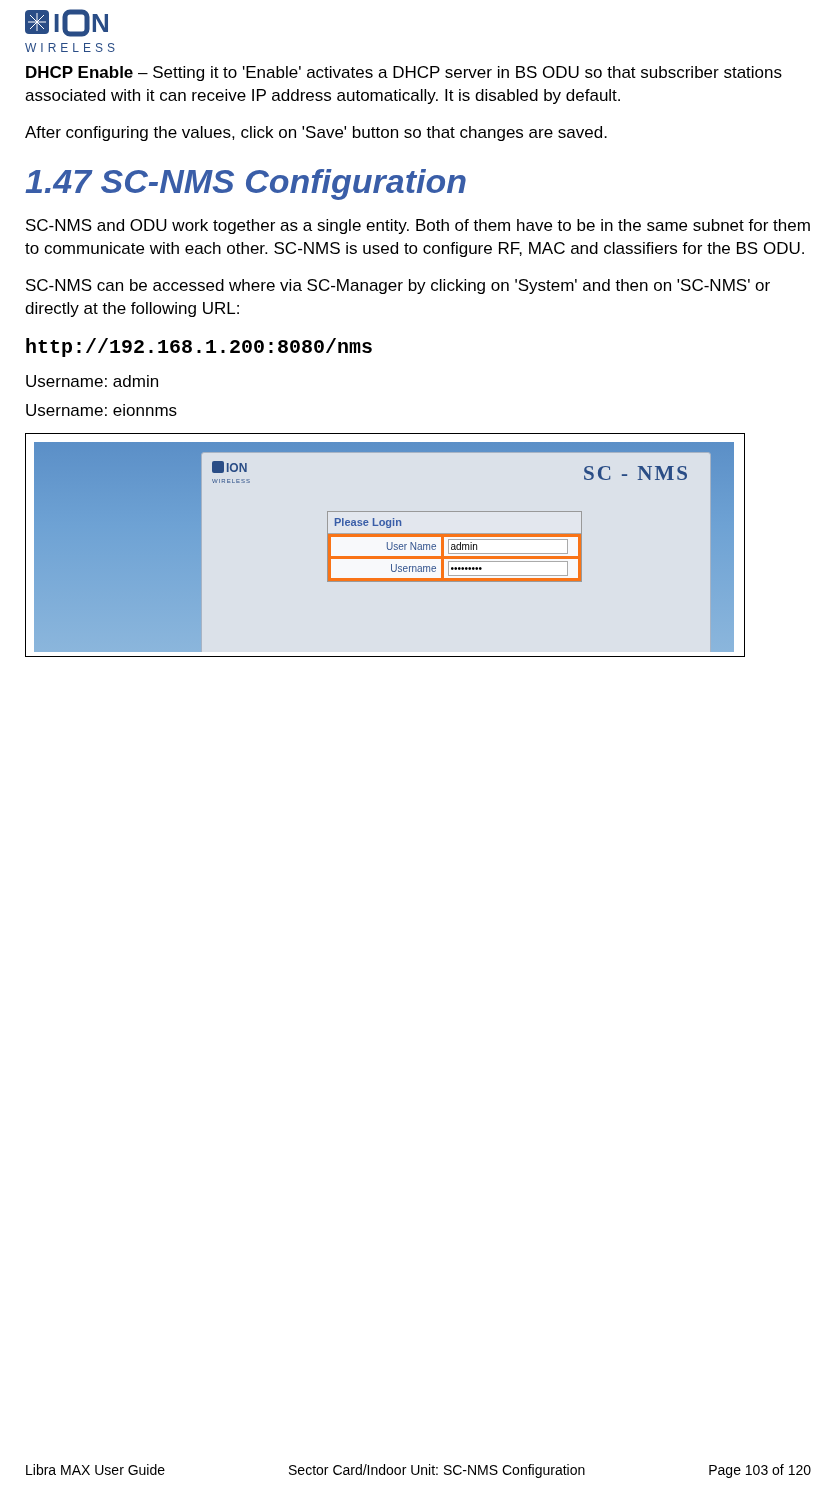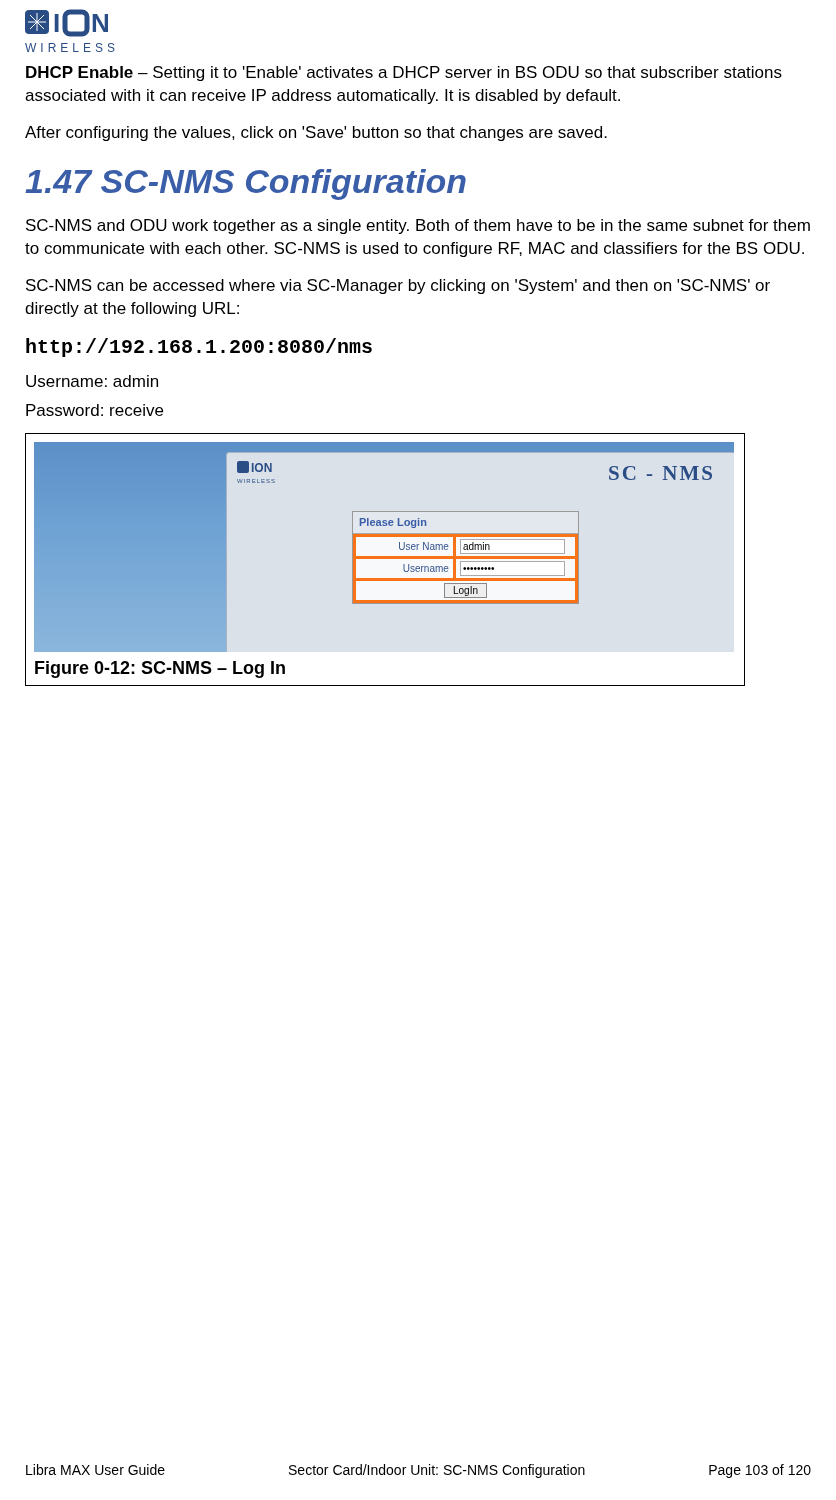--- a/index.html
+++ b/index.html
@@ -45,21 +45,21 @@
   }
   .screenshot {
     width: 700px;
     height: 210px;
     background: linear-gradient(#5b8fc7 0%, #6ea2d4 40%, #8bb6dc 100%);
     position: relative;
     overflow: hidden;
   }
   .shot-panel {
     position: absolute;
-    left: 192px;
+    left: 167px;
     top: 10px;
     width: 510px;
     height: 210px;
     background: #dbe1e9;
     border: 1px solid #a7b3c4;
     border-radius: 3px 3px 0 0;
   }
   .shot-logo {
     position: absolute;
     left: 10px; top: 6px;
@@ -69,21 +69,21 @@
     top: 6px; right: 20px;
     color: #2a4d86;
     font-weight: bold;
     font-size: 21px;
     letter-spacing: 2px;
     font-family: Liberation Serif, serif;
   }
   .login-box {
     position: absolute;
     top: 58px; left: 125px;
-    width: 227px;
+    width: 255px;
     background: #fff;
     border: 1px solid #999;
     font-size: 10px;
     color: #4a6fa5;
   }
   .login-title {
     background: #e3e7ee;
     font-weight: bold;
     padding: 3px 6px;
     border-bottom: 1px solid #aaa;
@@ -151,21 +151,21 @@
   <p class="para">After configuring the values, click on 'Save' button so that changes are saved.</p>
 
   <h2 class="section">1.47 SC-NMS Configuration</h2>
 
   <p class="para">SC-NMS and ODU work together as a single entity. Both of them have to be in the same subnet for them to communicate with each other. SC-NMS is used to configure RF, MAC and classifiers for the BS ODU.</p>
   <p class="para">SC-NMS can be accessed where via SC-Manager by clicking on 'System' and then on 'SC-NMS' or directly at the following URL:</p>
 
   <p class="url">http://192.168.1.200:8080/nms</p>
 
   <p class="cred">Username: admin</p>
-  <p class="cred">Password: receive</p>
+  <p class="cred">Username: eionnms</p>
 
   <div class="figure-box">
     <div class="screenshot">
       <div class="shot-panel">
         <div class="shot-logo">
           <svg width="60" height="28">
             <rect x="0" y="2" width="12" height="12" rx="2" fill="#2a4d86"></rect>
             <text x="14" y="13" font-family="Arial" font-weight="bold" font-size="12" fill="#2a4d86">ION</text>
             <text x="0" y="24" font-family="Arial" font-size="6" fill="#2a4d86" letter-spacing="1">WIRELESS</text>
           </svg>
@@ -176,31 +176,25 @@
           <table class="login-table">
             <tbody>
                 <tr>
               <td class="lbl">User Name</td>
               <td><input type="text" value="admin" style=""></td>
             </tr>
             <tr>
               <td class="lbl">Username</td>
               <td><input type="password" value="•••••••••" style=""></td>
             </tr>
-            <tr class="login-btn-row">
-              <td colspan="2">
-                <button class="login-btn">LogIn</button>
-              </td>
-            </tr>
           </tbody>
             </table>
         </div>
       </div>
     </div>
-    <div class="fig-caption">Figure 0-12: SC-NMS – Log In</div>
   </div>
 
 </div>
 
 <div class="footer">
   <span>Libra MAX User Guide</span>
   <span>Sector Card/Indoor Unit: SC-NMS Configuration</span>
   <span>Page 103 of 120</span>
 </div>
 

